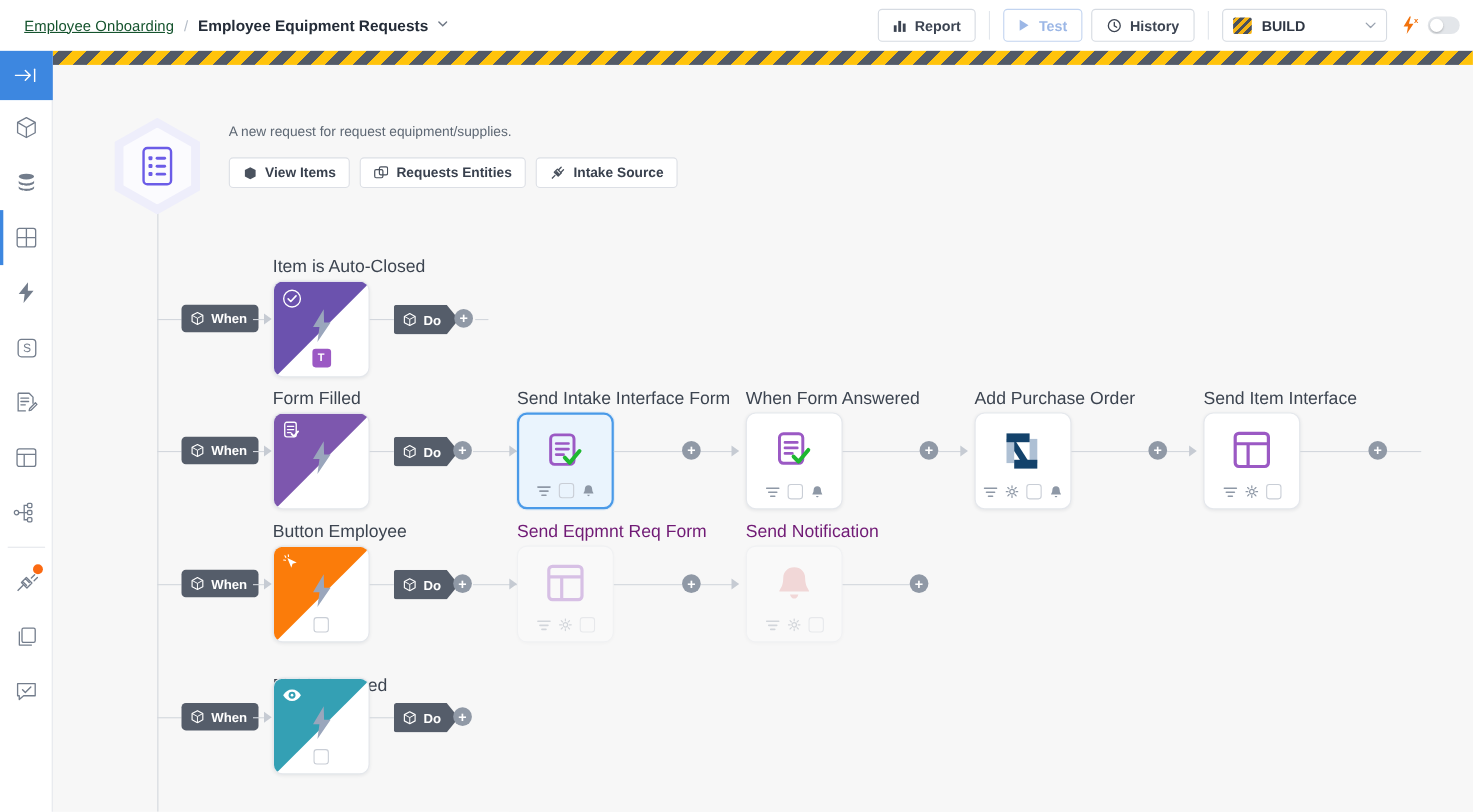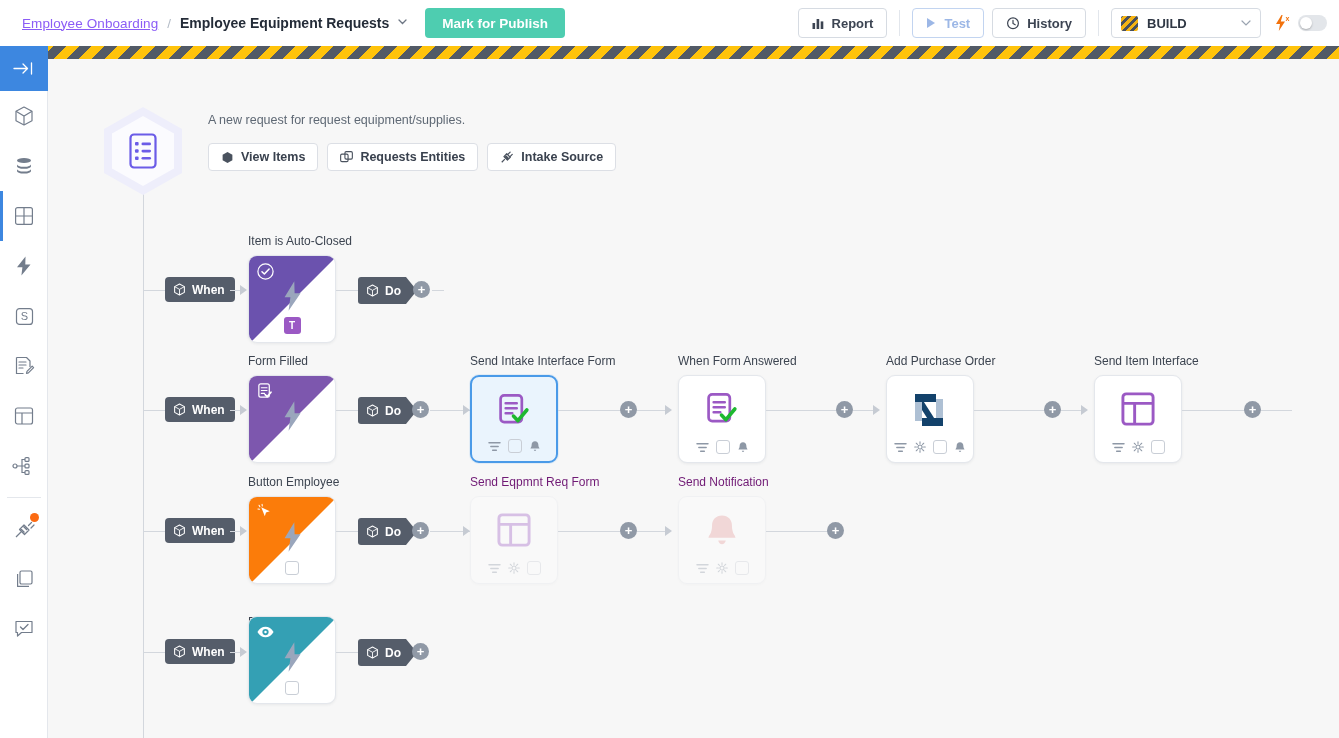--- a/index.html
+++ b/index.html
@@ -12,21 +12,21 @@
 
   
   .topbar {
     position: absolute; top: 0; left: 0; width: 1339px; height: 46px;
     background: #ffffff;
     display: flex; align-items: center;
     padding: 0 12px 0 22px;
     z-index: 30;
   }
   .crumb-link {
-    font-size: 13.5px; color: #8b5cf6; text-decoration: underline;
+    font-size: 13.5px; color: #14532d; text-decoration: underline;
     letter-spacing: .1px; white-space: nowrap;
   }
   .crumb-sep { color: #b4bcc7; margin: 0 9px; font-size: 13.5px; }
   .crumb-current {
     font-size: 14px; font-weight: bold; color: #242c38; white-space: nowrap;
   }
   .crumb-caret {
     margin-left: 9px; color: #6d7684; font-size: 10px; line-height: 1;
     display: inline-block; transform: translateY(-1px);
   }
@@ -230,39 +230,38 @@
   }
   .acard.faded { opacity: .34; }
   .acard-icon { margin-top: 15px; }
   .acard-foot {
     position: absolute; left: 0; right: 0; bottom: 8px;
     display: flex; align-items: center; justify-content: center; gap: 7px;
     color: #9aa2ae;
   }
 
   .node-label {
-    position: absolute; font-size: 12px; color: #3c4450; white-space: nowrap; text-align: right;
+    position: absolute; font-size: 16px; color: #3c4450; white-space: nowrap; text-align: right;
   }
   .node-label.faded { color: #701a75; }
 
   svg { display: block; }
 </style>
 </head>
 <body>
 
 <div class="topbar">
   <a href="#" class="crumb-link">Employee Onboarding</a>
   <span class="crumb-sep">/</span>
   <span class="crumb-current">Employee Equipment Requests</span>
   <span class="crumb-caret">
     <svg width="9" height="6" viewBox="0 0 9 6">
         <path d="M1 1l3.5 3.5L8 1" stroke="#6d7684" stroke-width="1.3" fill="none" stroke-linecap="round"></path>
       </svg>
   </span>
-  <button class="publish-btn">Mark for Publish</button>
 
   <div class="spacer"></div>
 
   <button class="tb-btn">
     <span>
       <svg width="13" height="13" viewBox="0 0 13 13">
         <rect x="0.5" y="6" width="2.6" height="6" fill="#3c4452"></rect>
         <rect x="4.6" y="2" width="2.6" height="10" fill="#3c4452"></rect>
         <rect x="8.7" y="4.4" width="2.6" height="7.6" fill="#3c4452"></rect>
       </svg>

